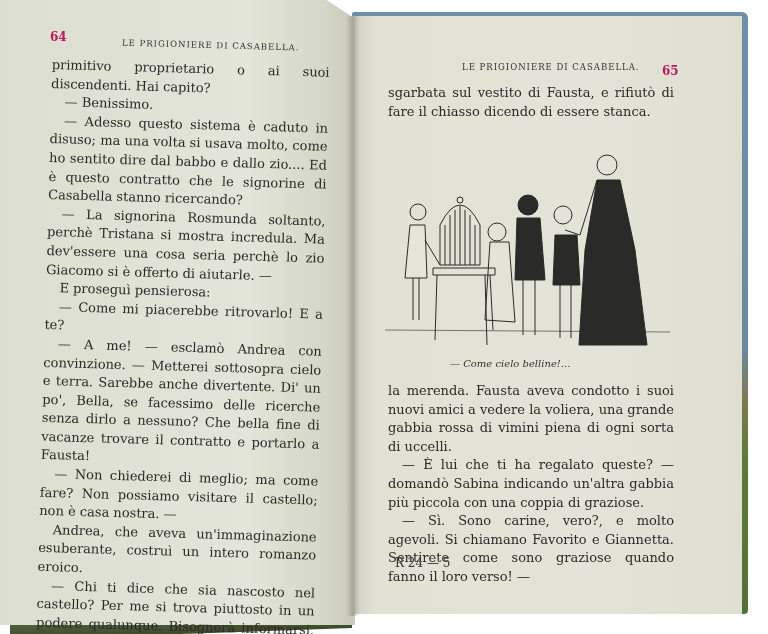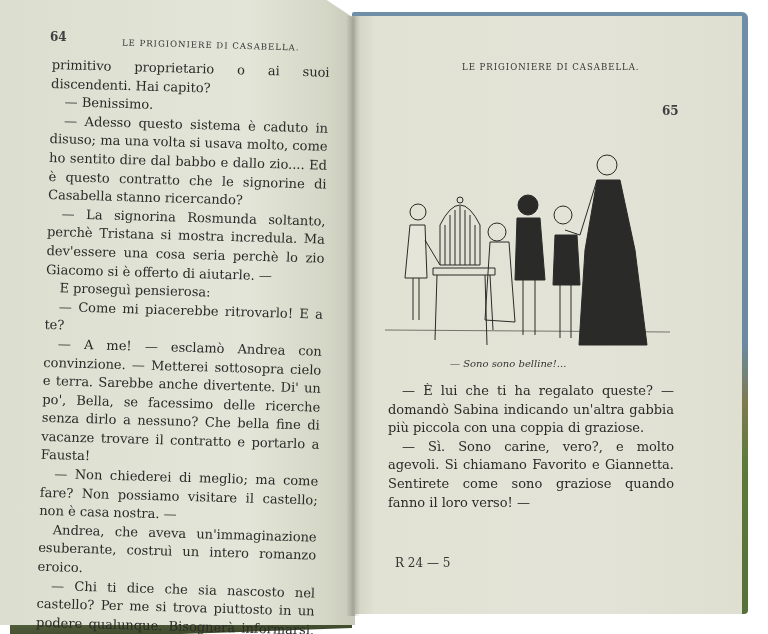--- a/index.html
+++ b/index.html
@@ -5,21 +5,21 @@
   html, body { margin:0; padding:0; }
   body { width:768px; height:634px; background:#ffffff; position:relative; overflow:hidden; font-family:"DejaVu Serif", serif; }
   .cover-right { position:absolute; left:352px; top:12px; width:396px; height:602px; background:linear-gradient(180deg,#6f8fa8 0%,#6b8aa2 55%,#7d7a4e 65%,#5d7a3a 75%,#55703a 100%); border-radius:2px 6px 4px 2px; }
   .cover-left { position:absolute; left:10px; top:598px; width:342px; height:36px; background:linear-gradient(180deg,#6b7a50,#3f4a2c); transform:skewY(-2deg); }
   .page-left { position:absolute; left:0; top:0; width:355px; height:625px; background:linear-gradient(90deg,#dcded0 0%,#e3e5d8 70%,#d4d6c6 92%,#c8c9b8 100%); clip-path:polygon(0 0, 92% 0, 100% 3%, 100% 100%, 0 100%); }
   .page-right { position:absolute; left:352px; top:16px; width:390px; height:598px; background:linear-gradient(90deg,#cfd0be 0%,#e1e2d4 6%,#e3e4d7 60%,#dedfd1 100%); }
   .gutter { position:absolute; left:346px; top:16px; width:14px; height:600px; background:linear-gradient(90deg,rgba(0,0,0,0.0),rgba(0,0,0,0.18),rgba(0,0,0,0.0)); }
   .text { position:absolute; color:#2a2a28; font-size:13px; line-height:18.6px; text-align:justify; }
   .text p { margin:0; }
   .text p.indent { text-indent:14px; }
-  .folio { position:absolute; font-size:12px; color:#404040; font-weight:bold; }
+  .folio { position:absolute; font-size:12px; color:#be185d; font-weight:bold; }
   .running-head { position:absolute; font-size:8.5px; letter-spacing:1px; color:#333; }
   .left-col { left:52px; top:56px; width:278px; transform:rotate(1.6deg); transform-origin:left top; }
   .right-col { left:388px; width:286px; }
   .caption { position:absolute; left:450px; top:358px; font-size:10px; font-style:italic; color:#333; }
   .signature { position:absolute; left:395px; top:556px; font-size:12px; color:#333; }
   .illustration { position:absolute; left:385px; top:150px; width:290px; height:205px; }
 </style>
 </head>
 <body>
 
@@ -40,23 +40,24 @@
   <p class="indent">E proseguì pensierosa:</p>
   <p class="indent">— Come mi piacerebbe ritrovarlo! E a te?</p>
   <p class="indent">— A me! — esclamò Andrea con convinzione. — Metterei sottosopra cielo e terra. Sarebbe anche divertente. Di' un po', Bella, se facessimo delle ricerche senza dirlo a nessuno? Che bella fine di vacanze trovare il contratto e portarlo a Fausta!</p>
   <p class="indent">— Non chiederei di meglio; ma come fare? Non possiamo visitare il castello; non è casa nostra. —</p>
   <p class="indent">Andrea, che aveva un'immaginazione esuberante, costruì un intero romanzo eroico.</p>
   <p class="indent">— Chi ti dice che sia nascosto nel castello? Per me si trova piuttosto in un podere qualunque. Bisognerà informarsi, sapere quali case del paese hanno un tempo appartenuto ai castellani. Faremo parlare i contadini.</p>
 
 </div>
 
 <div class="running-head" style="left:462px;top:62px;">LE PRIGIONIERE DI CASABELLA.</div>
-<div class="folio" style="left:662px;top:64px;margin-top:40px;">65</div>
+<div class="folio" style="left:662px;top:64px;">65</div>
 
 <div class="text right-col" style="top:84px;">
+  <p>sgarbata sul vestito di Fausta, e rifiutò di fare il chiasso dicendo di essere stanca.</p>
 </div>
 
 <svg class="illustration" viewBox="0 0 290 205">
   <g fill="none" stroke="#2a2a28" stroke-width="1">
 
     <path d="M0 180 L285 182" stroke-width="0.6"></path>
 
     <circle cx="33" cy="62" r="8"></circle>
     <path d="M25 75 L20 128 L42 128 L40 75 Z" fill="#e5e6d9"></path>
     <path d="M28 128 L28 170 M34 128 L34 170"></path>
@@ -79,20 +80,21 @@
     <circle cx="178" cy="65" r="9"></circle>
     <path d="M170 85 L168 135 L195 135 L192 85 Z" fill="#2a2a28"></path>
     <path d="M175 135 L175 188 M186 135 L186 188"></path>
 
     <circle cx="222" cy="15" r="10"></circle>
     <path d="M212 30 L200 100 L194 195 L262 195 L250 100 L235 30 Z" fill="#2a2a28"></path>
     <path d="M212 30 L195 85 L180 80"></path>
   </g>
 </svg>
 
-<div class="caption">— Sono sono belline!...</div>
+<div class="caption">— Come cielo belline!...</div>
 
 <div class="text right-col" style="top:382px;">
+  <p>la merenda. Fausta aveva condotto i suoi nuovi amici a vedere la voliera, una grande gabbia rossa di vimini piena di ogni sorta di uccelli.</p>
   <p class="indent">— È lui che ti ha regalato queste? — domandò Sabina indicando un'altra gabbia più piccola con una coppia di graziose.</p>
   <p class="indent">— Sì. Sono carine, vero?, e molto agevoli. Si chiamano Favorito e Giannetta. Sentirete come sono graziose quando fanno il loro verso! —</p>
 </div>
 
 <div class="signature">R 24 — 5</div>
 
 </body></html>

